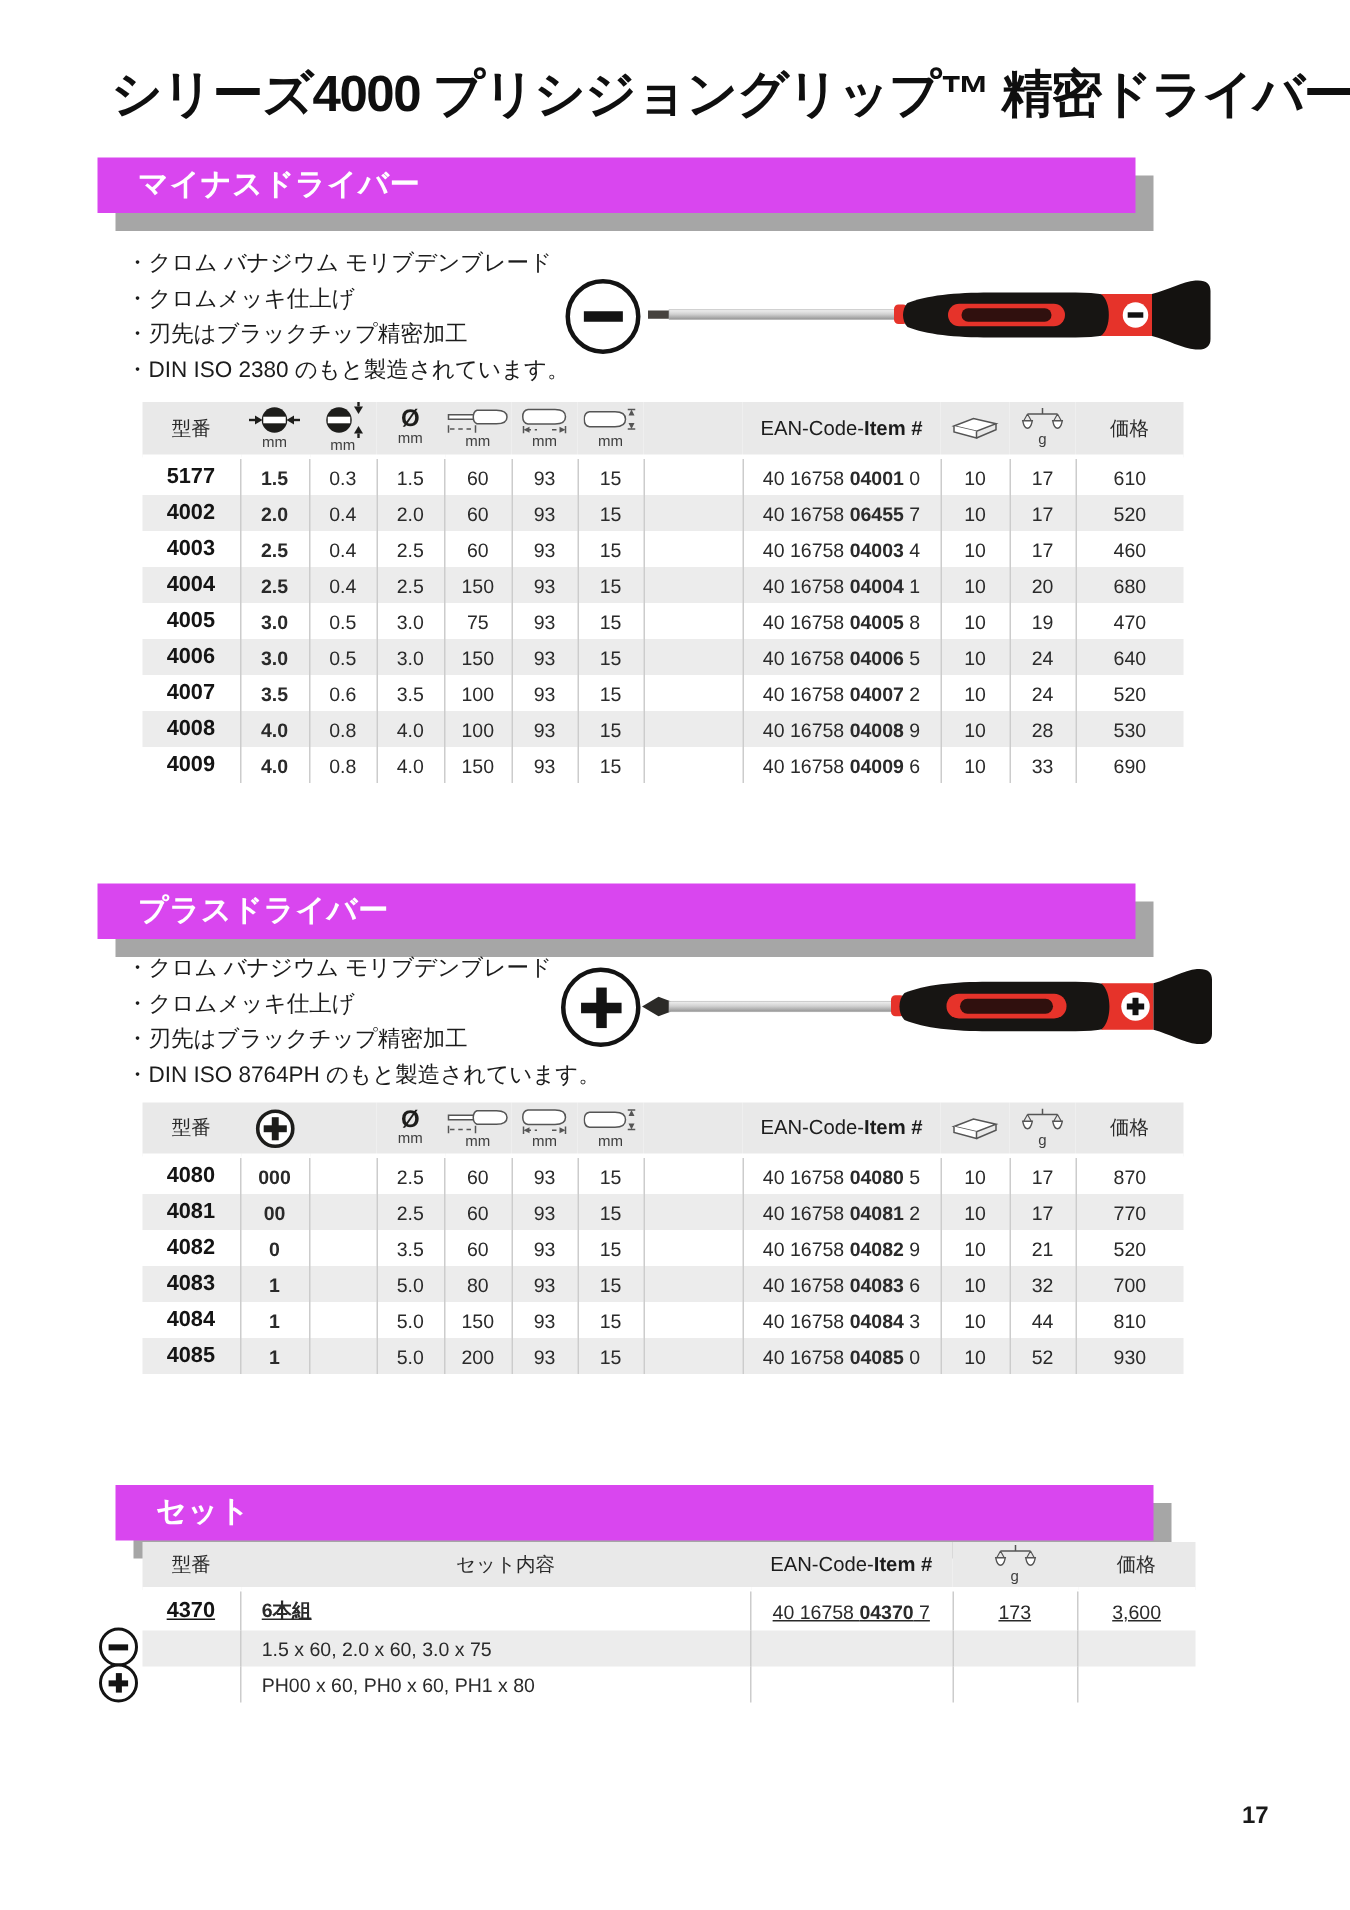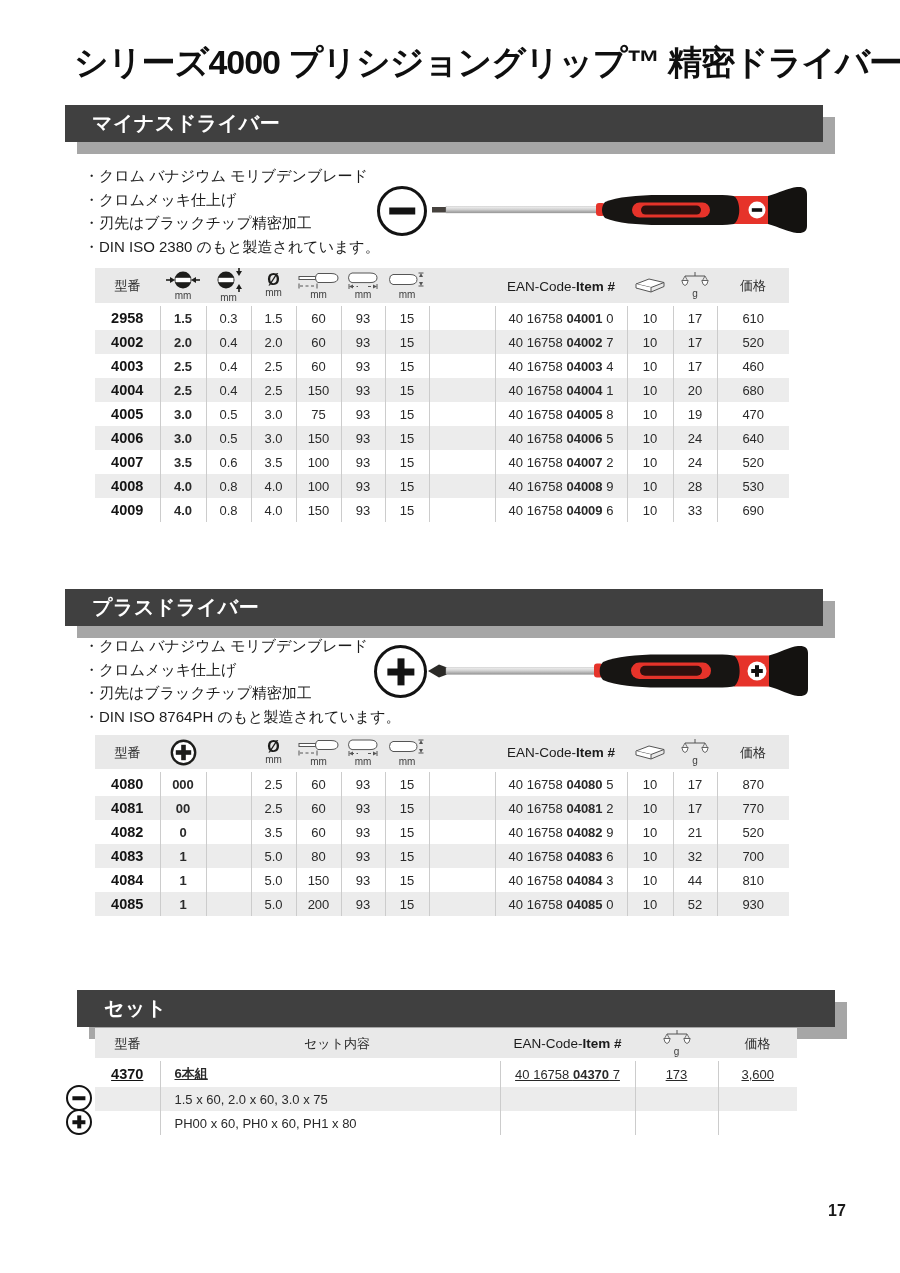--- a/index.html
+++ b/index.html
@@ -1,21 +1,21 @@
 <!DOCTYPE html>
 <html><head>
 <meta charset="utf-8">
 <style>
   html,body{margin:0;padding:0;background:#fff;}
   .page{position:relative;width:900px;height:1273px;background:#fff;overflow:hidden;
         font-family:"Liberation Sans","DejaVu Sans",sans-serif;color:#222;}
   .page-title{position:absolute;left:74px;top:40px;font-size:34px;font-weight:bold;
         color:#0f0f0f;letter-spacing:-1px;white-space:nowrap;}
   
-  .sec-bar{position:absolute;left:65px;width:758px;height:37px;background:#404040;
+  .sec-bar{position:absolute;left:65px;width:692px;height:37px;background:#d946ef;
         box-shadow:12px 12px 0 0 #a6a6a6;}
   .sec-bar span{display:block;color:#fff;font-weight:bold;font-size:20px;line-height:37px;
         padding-left:27px;letter-spacing:0.5px;}
   #bar-minus{top:105px;} #bar-plus{top:589px;} #bar-set{top:990px;margin-left:12px;}
   
   .bullets{position:absolute;left:84px;margin:0;padding:0;list-style:none;
         font-size:15px;line-height:23.5px;color:#1c1c1c;}
   #bullets-minus{top:164px;} #bullets-plus{top:634px;}
   .bullets li::before{content:"・";}
   
@@ -204,21 +204,21 @@
               <path d="M20.8 8.5 q1 5 3.2 5 t3.2 -5 z" fill="#fff" stroke="#555" stroke-width="0.9"></path>
             </svg>
             <span class="mm">g</span>
           </div>
         </th>
         <th><span class="hlabel">価格</span></th>
       </tr>
     </thead>
     <tbody id="tb-minus">
         <tr>
-          <td class="m">2958</td>
+          <td class="m">5177</td>
           <td class="b">1.5</td>
           <td>0.3</td>
           <td>1.5</td>
           <td>60</td>
           <td>93</td>
           <td>15</td>
           <td></td>
           <td><span>40 16758 </span><span class="b">04001</span><span> 0</span></td>
           <td>10</td>
           <td>17</td>
@@ -226,21 +226,21 @@
         </tr>
         <tr>
           <td class="m">4002</td>
           <td class="b">2.0</td>
           <td>0.4</td>
           <td>2.0</td>
           <td>60</td>
           <td>93</td>
           <td>15</td>
           <td></td>
-          <td><span>40 16758 </span><span class="b">04002</span><span> 7</span></td>
+          <td><span>40 16758 </span><span class="b">06455</span><span> 7</span></td>
           <td>10</td>
           <td>17</td>
           <td>520</td>
         </tr>
         <tr>
           <td class="m">4003</td>
           <td class="b">2.5</td>
           <td>0.4</td>
           <td>2.5</td>
           <td>60</td>

